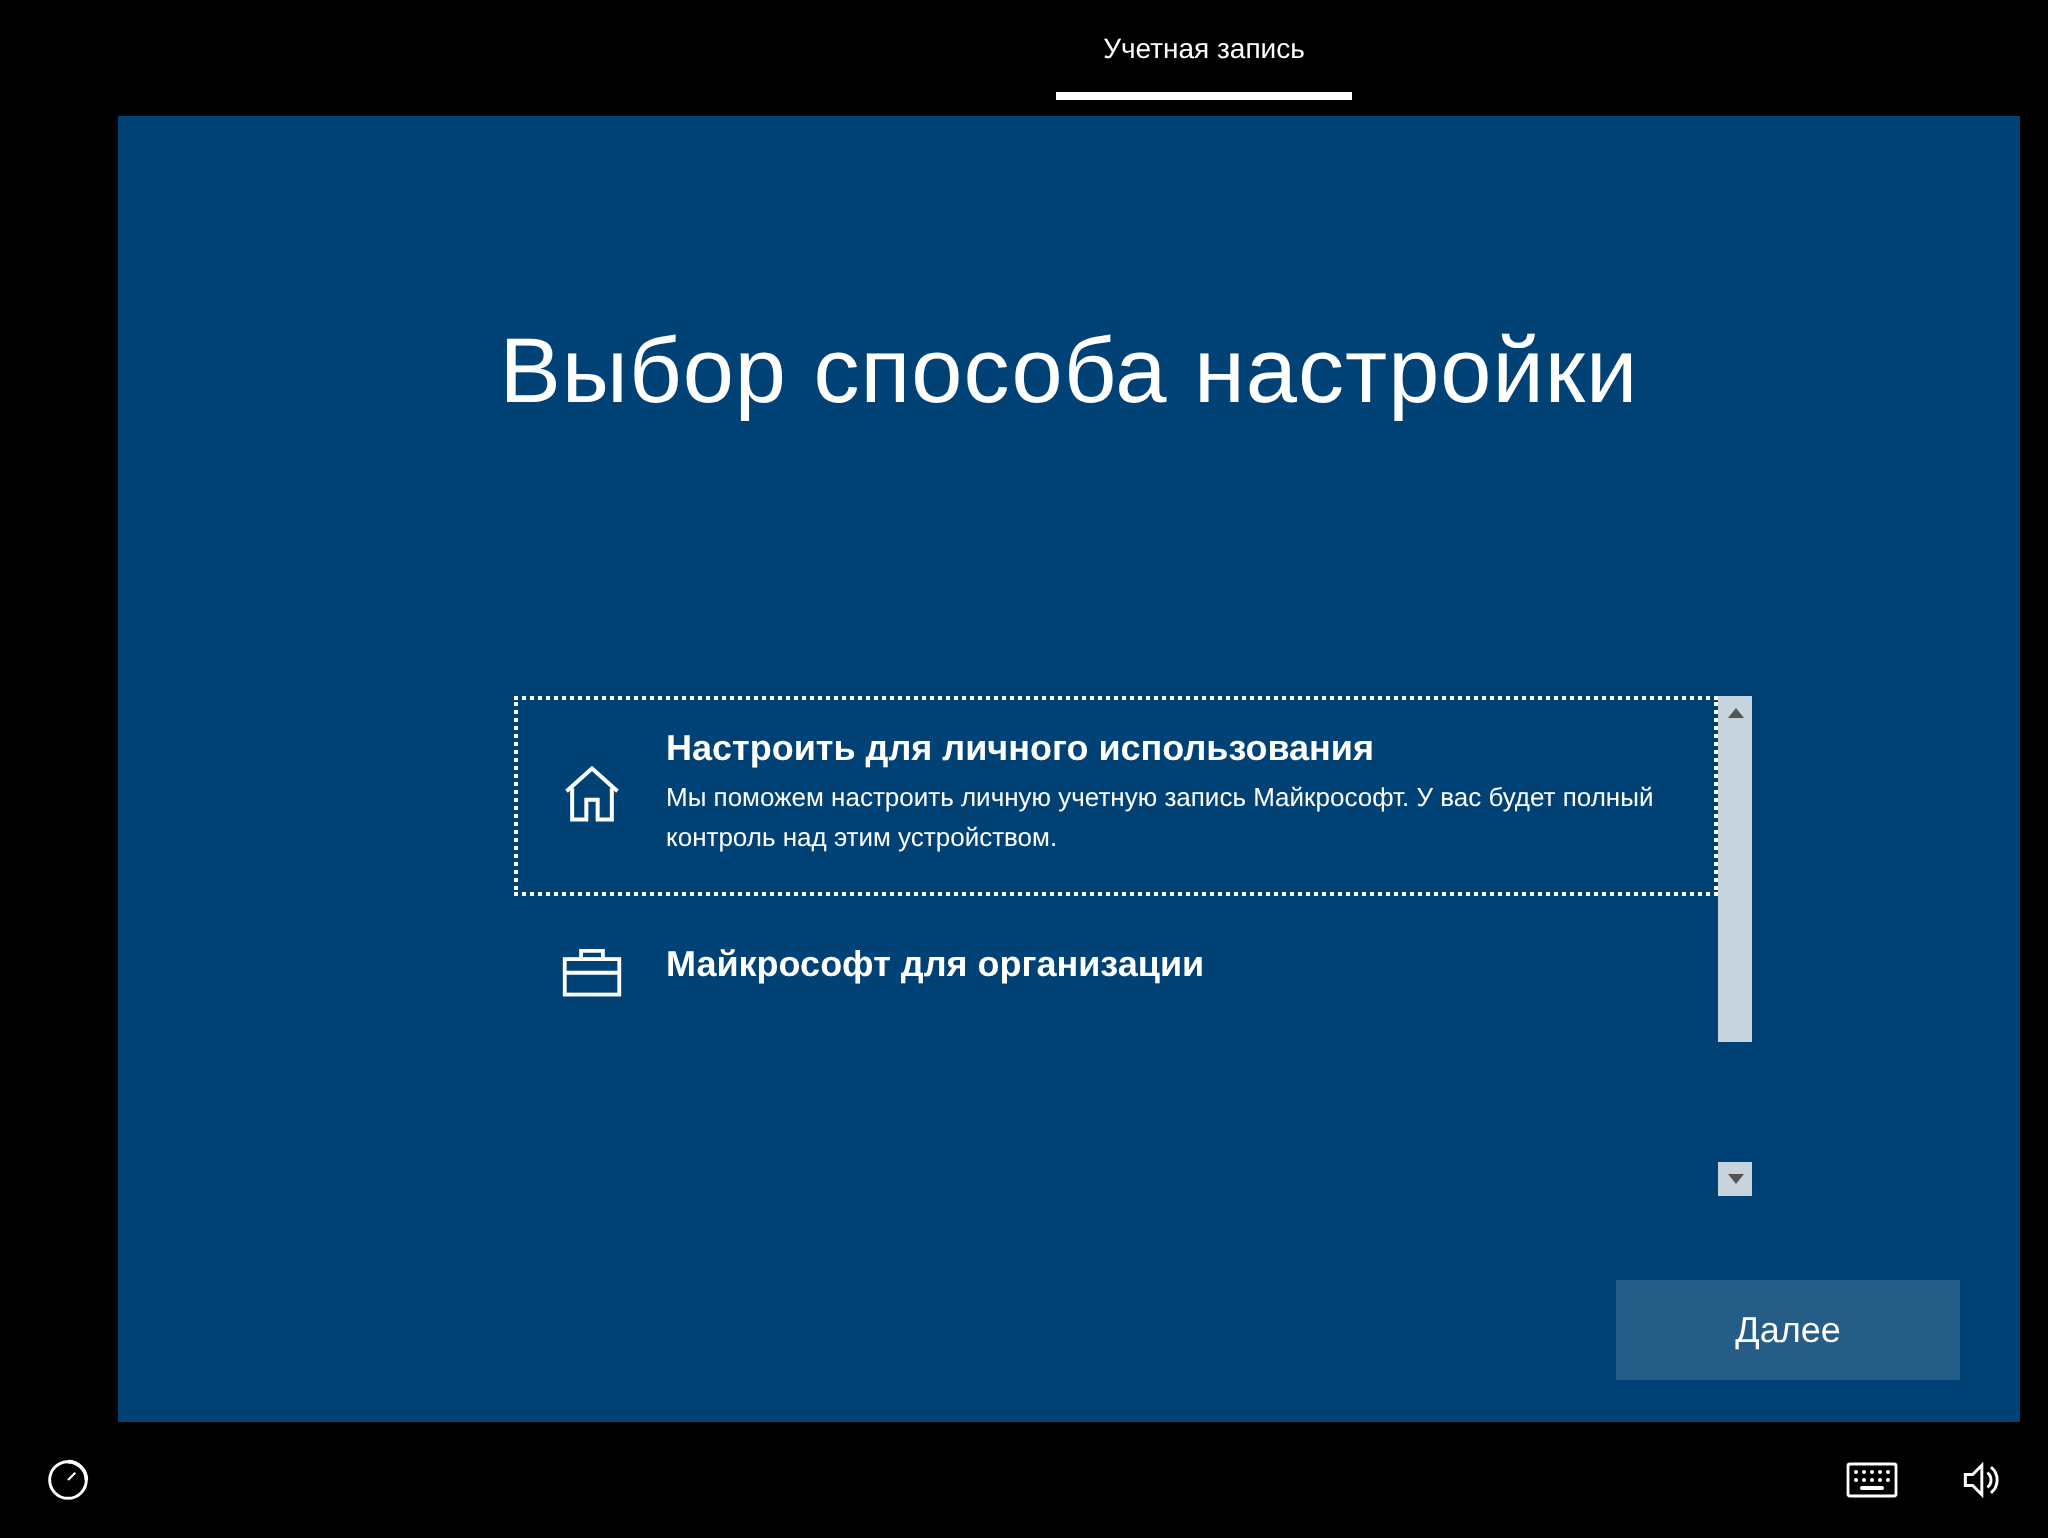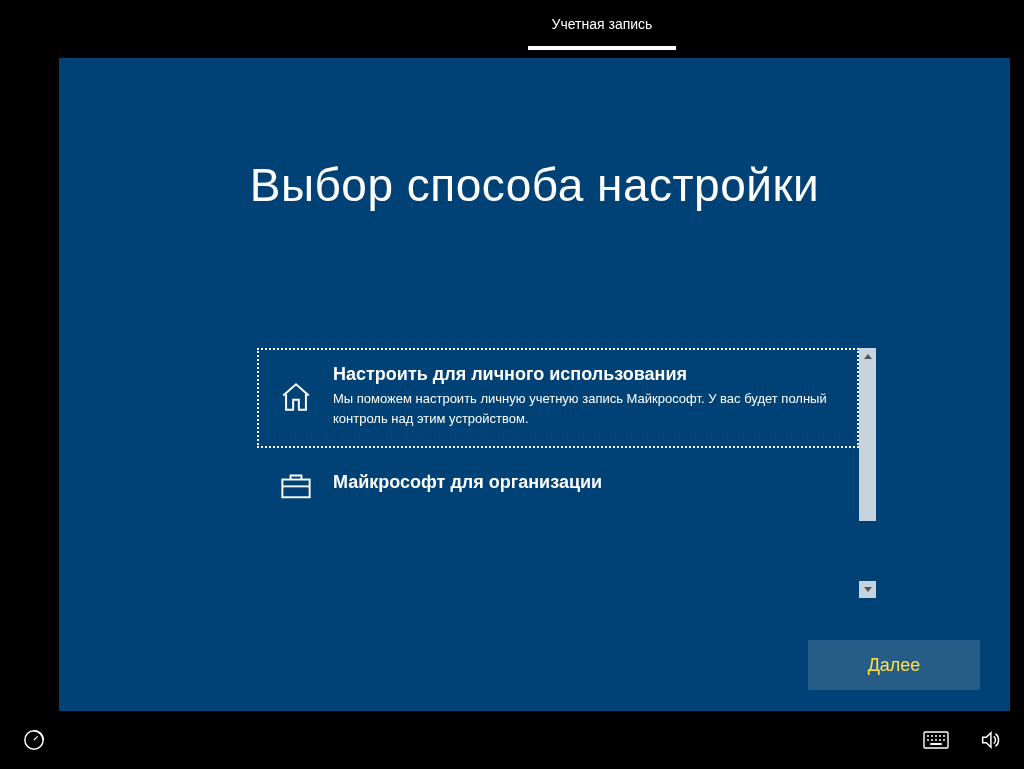--- a/index.html
+++ b/index.html
@@ -129,21 +129,21 @@
       height: 156px;
       background: #c8d4dd;
     }
     .next-button {
       position: absolute;
       bottom: 21px;
       right: 30px;
       width: 172px;
       height: 50px;
       background: #265d86;
-      color: #fde047;
+      color: #ffffff;
       font-size: 18px;
       border: none;
       display: flex;
       align-items: center;
       justify-content: center;
       cursor: pointer;
     }
     .bottom-bar {
       position: absolute;
       bottom: 0;

